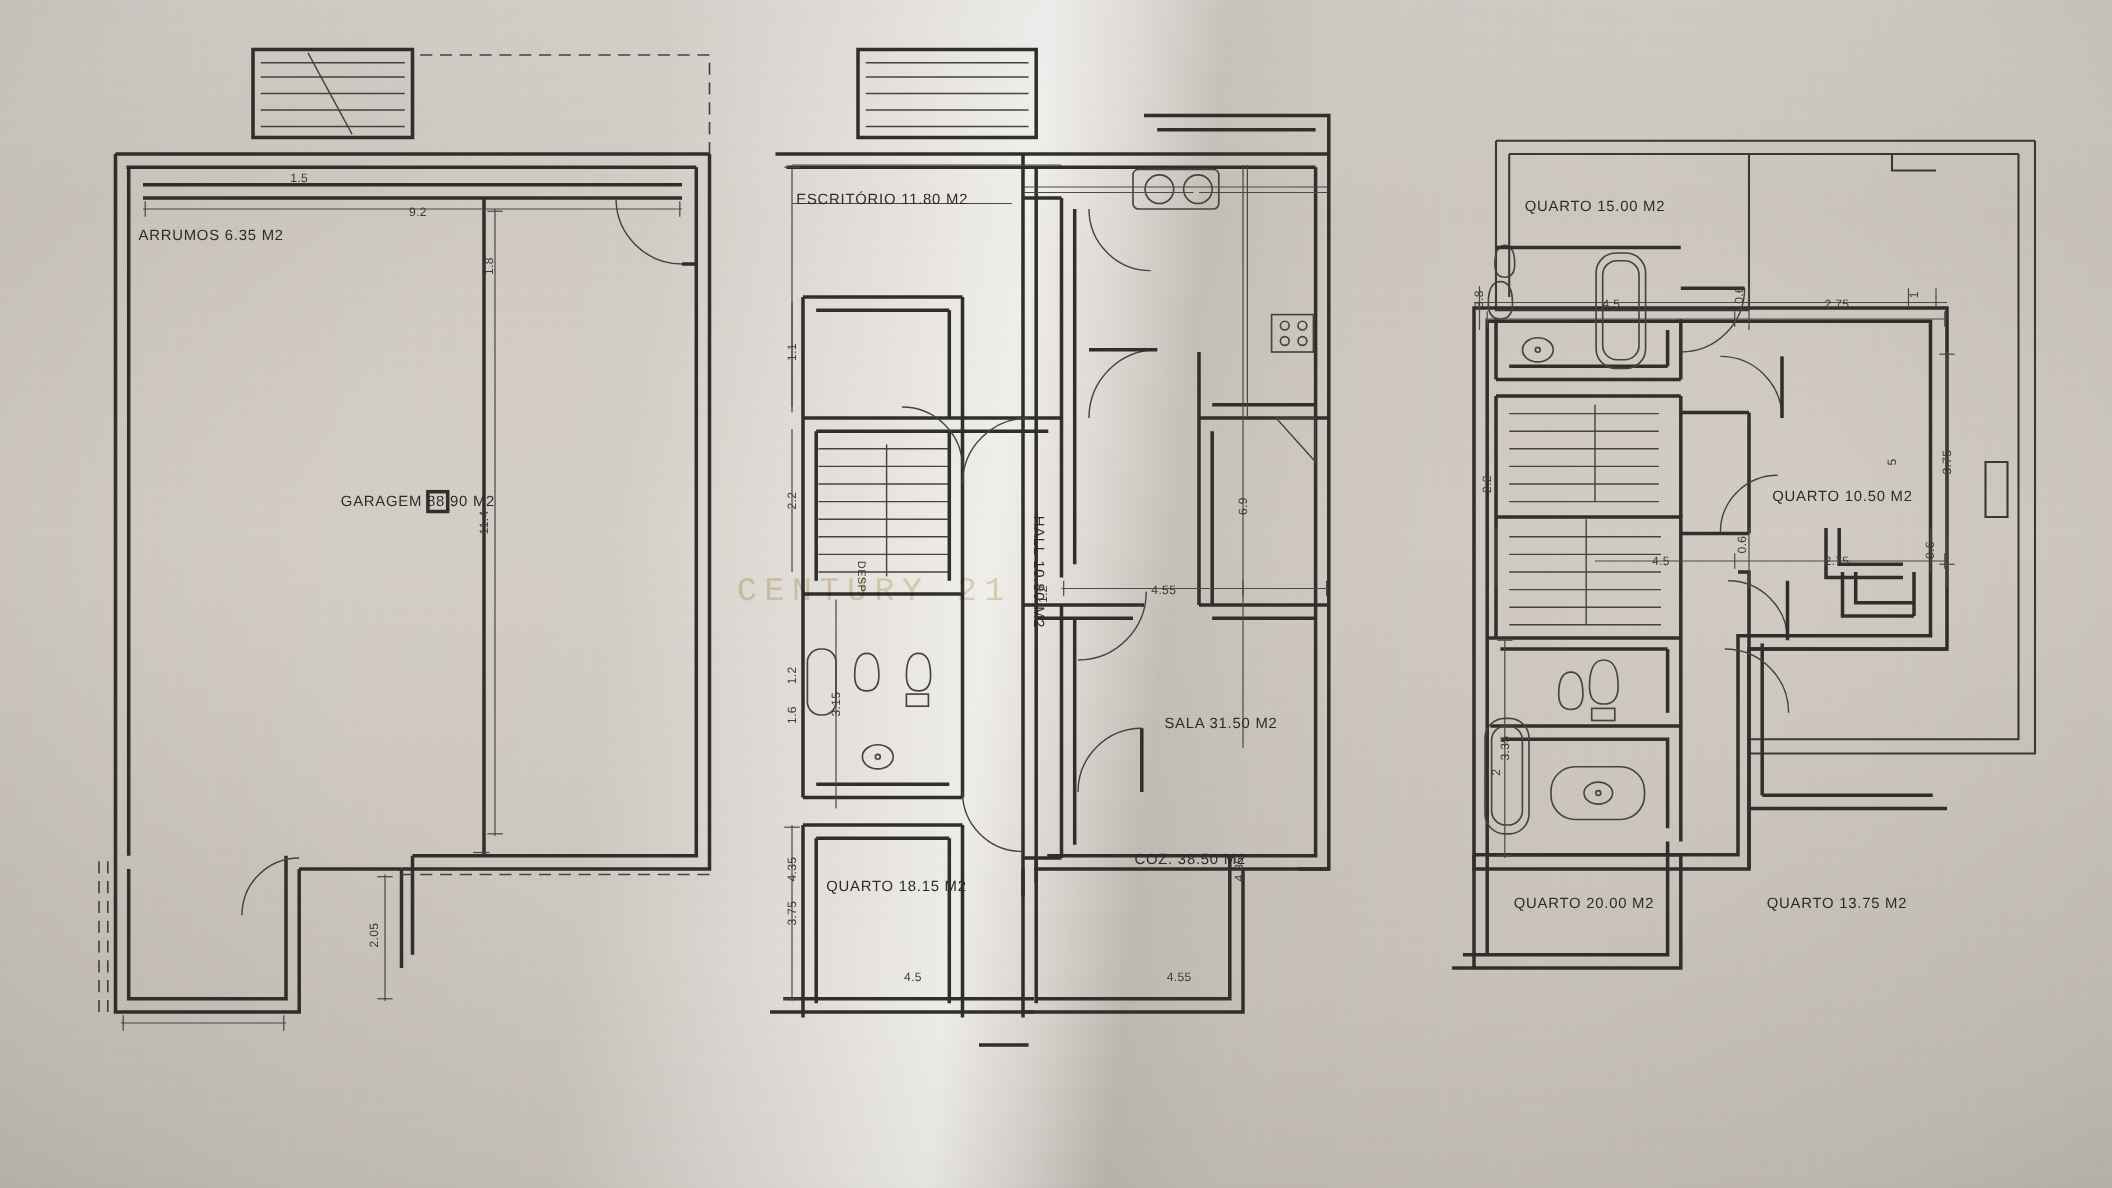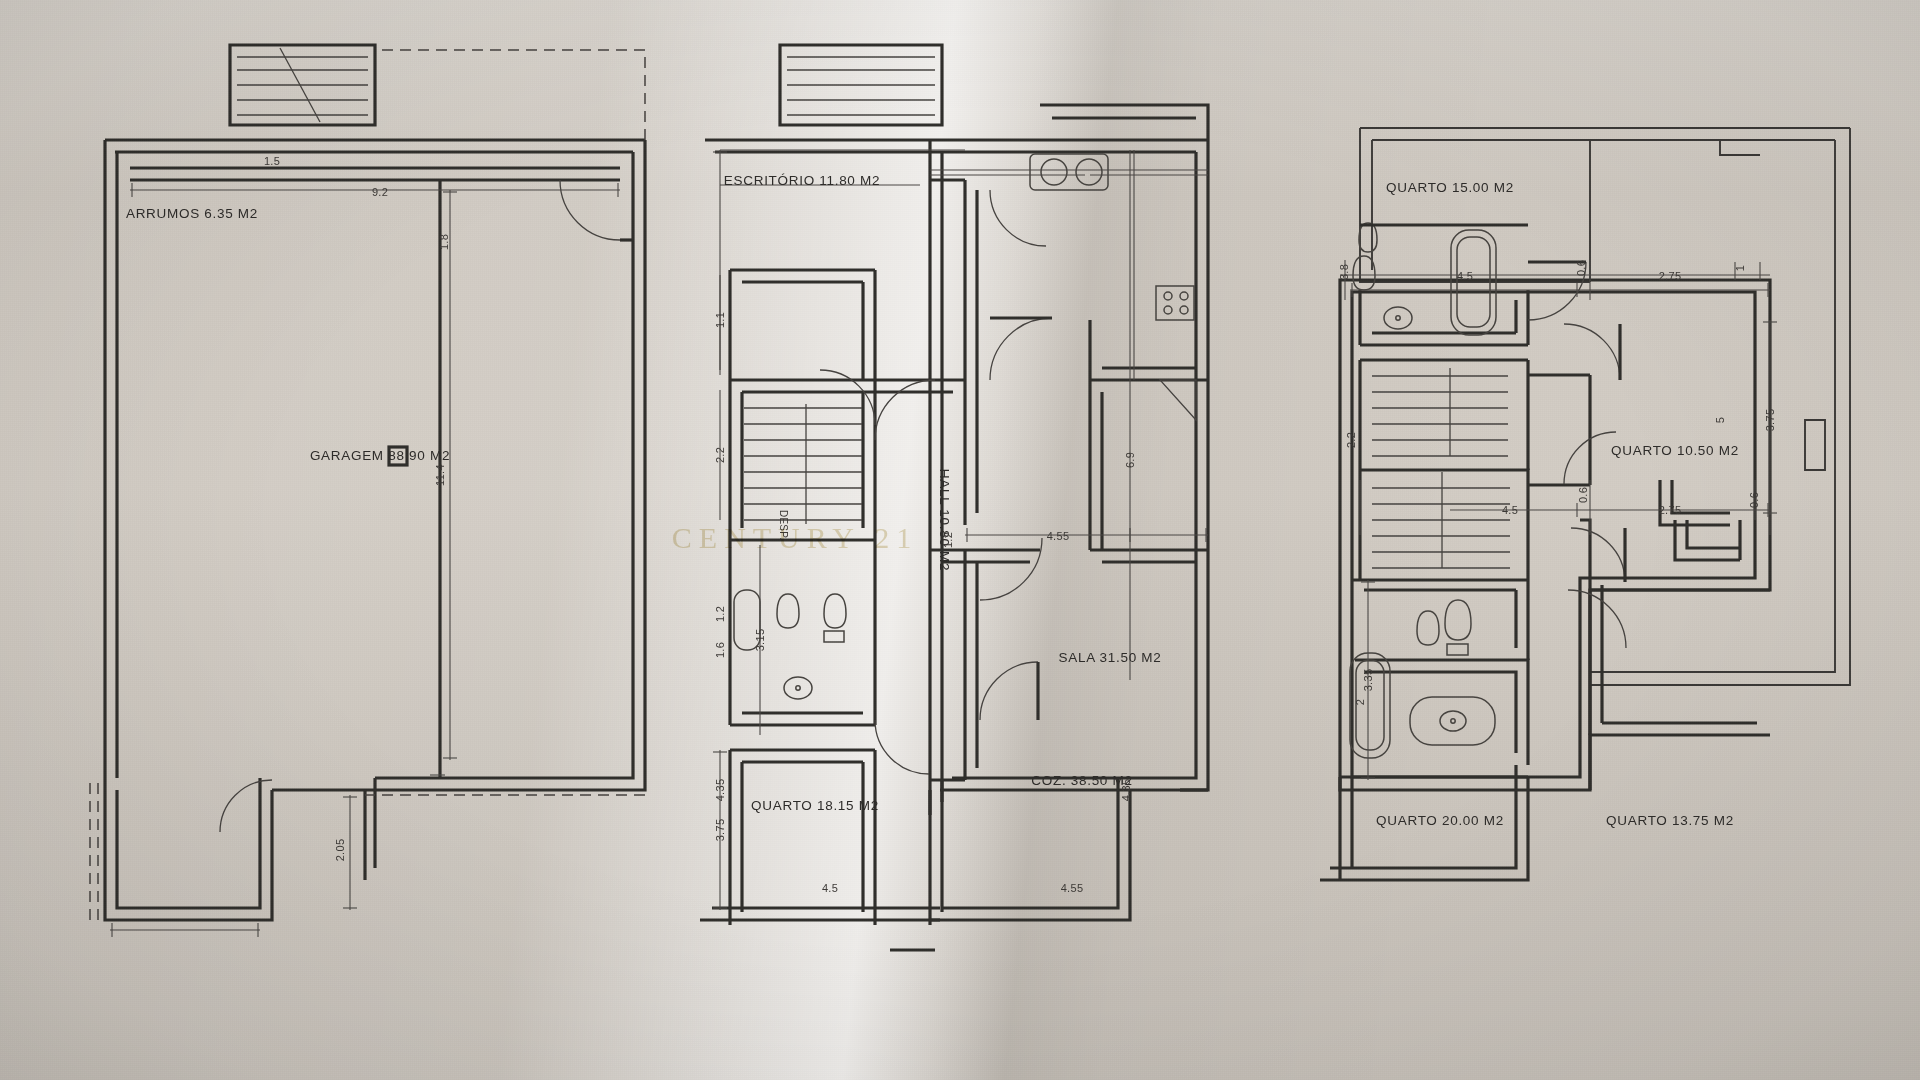--- a/index.html
+++ b/index.html
@@ -41,21 +41,21 @@
     position:absolute;left:0;top:0;width:1920px;height:1080px;
     transform:rotate(180deg);
   }
   svg{display:block;}
   .wm{
     position:absolute;
     left:795px;top:538px;
     transform:translate(-50%,-50%);
     font-size:30px;letter-spacing:7px;
     color:#cfc08a;opacity:.55;
-    font-family:Liberation Serif, serif;
+    font-family:Liberation Mono, monospace;
     white-space:nowrap;pointer-events:none;
     mix-blend-mode:multiply;
   }
 </style>
 </head>
 <body>
 
 <div id="paper"></div>
 
 <div id="plan-wrap">

